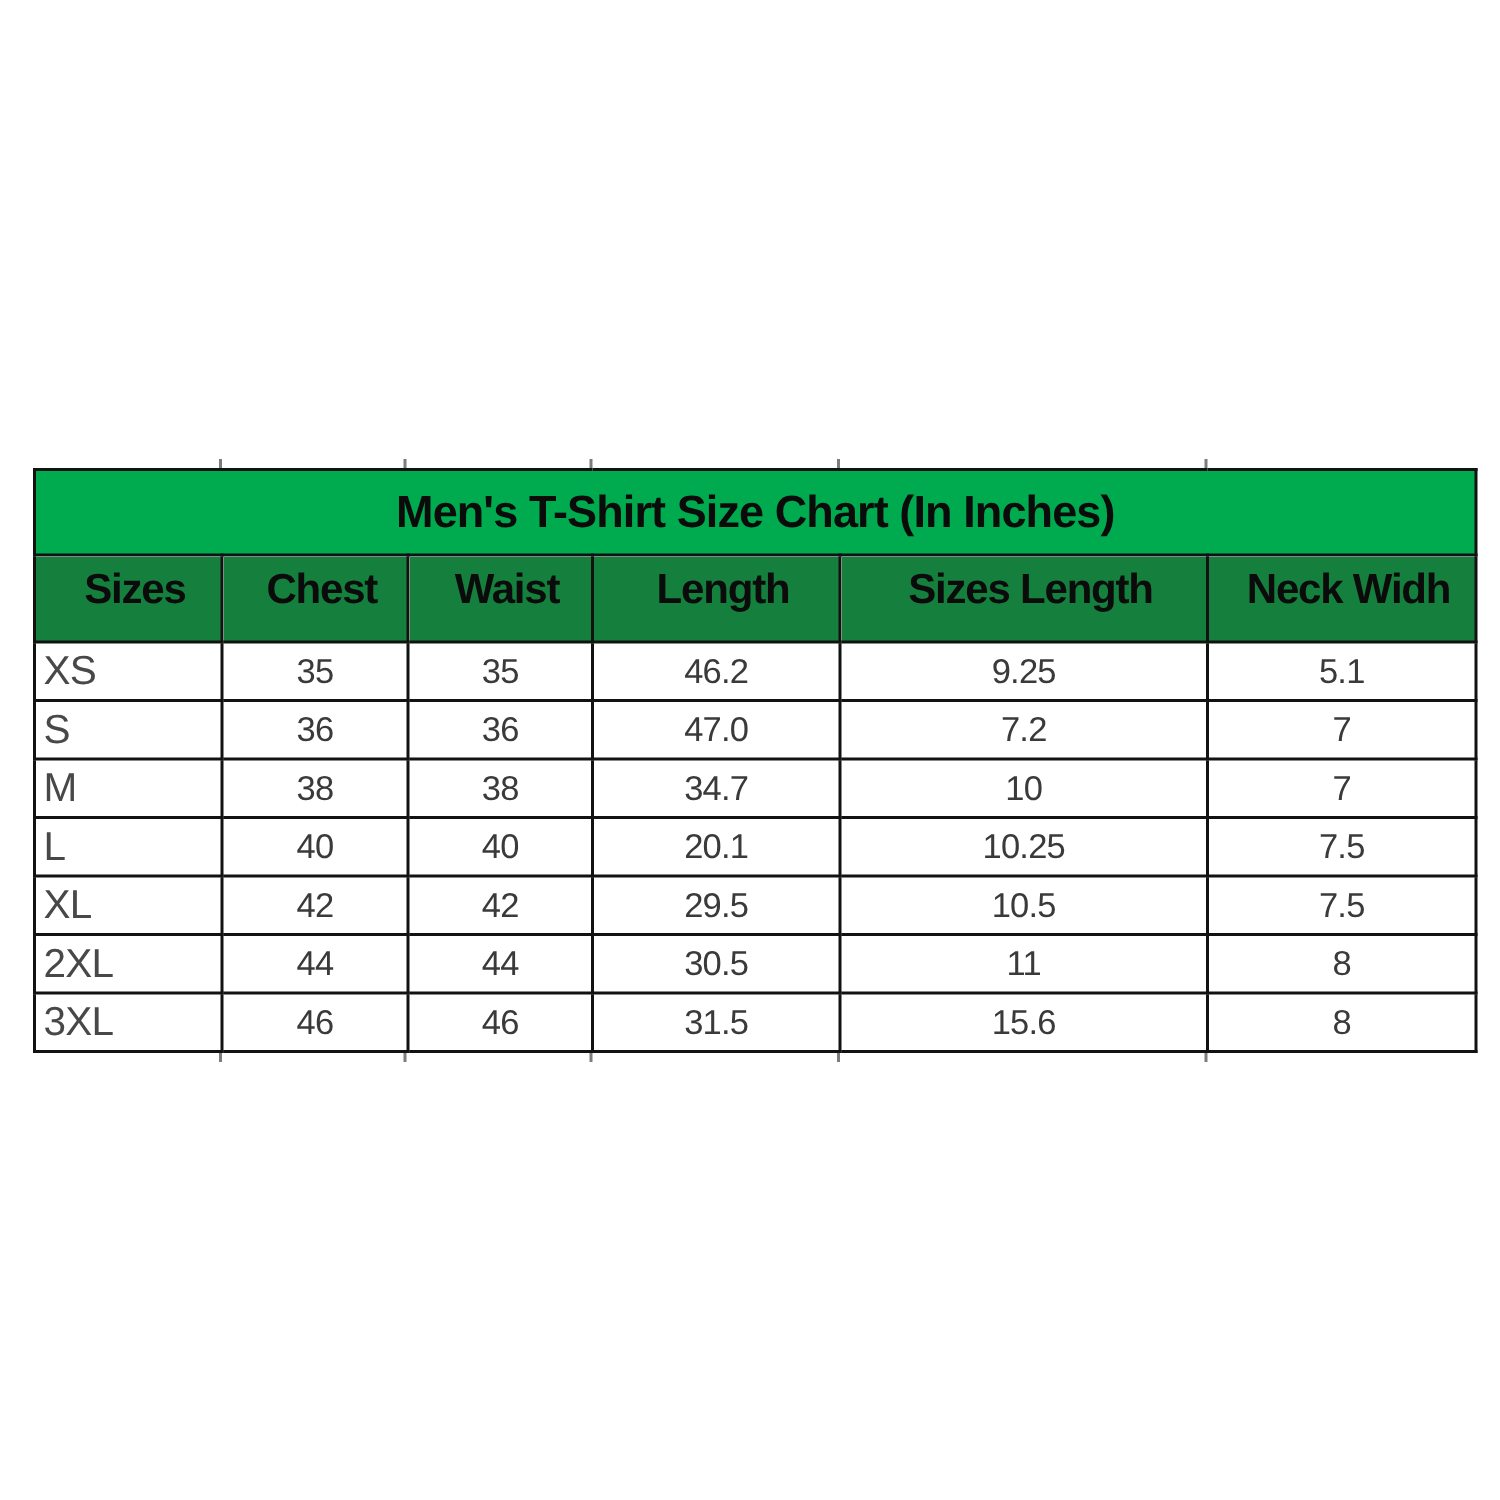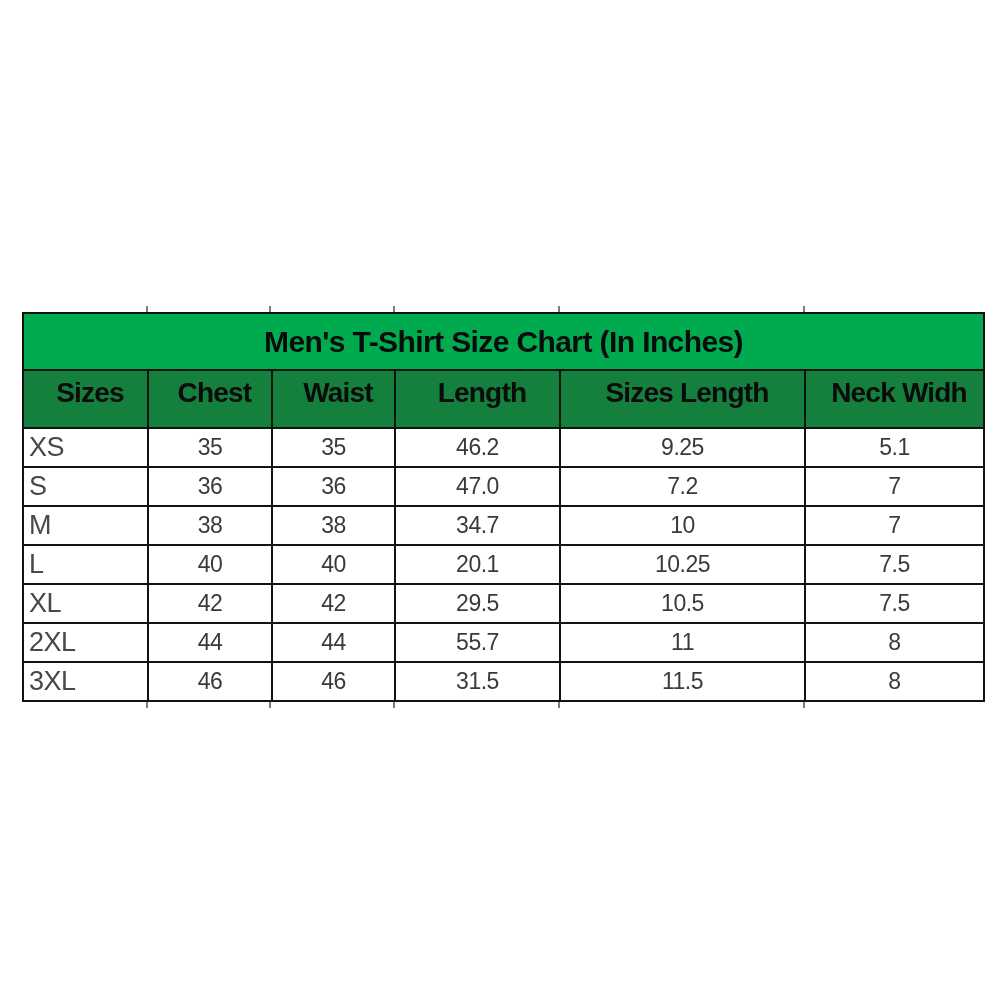--- a/index.html
+++ b/index.html
@@ -164,30 +164,30 @@
           <td>42</td>
           <td>42</td>
           <td>29.5</td>
           <td>10.5</td>
           <td>7.5</td>
         </tr>
         <tr>
           <td class="size-cell">2XL</td>
           <td>44</td>
           <td>44</td>
-          <td>55.7</td>
+          <td>30.5</td>
           <td>11</td>
           <td>8</td>
         </tr>
         <tr>
           <td class="size-cell">3XL</td>
           <td>46</td>
           <td>46</td>
           <td>31.5</td>
-          <td>11.5</td>
+          <td>15.6</td>
           <td>8</td>
         </tr>
       </tbody>
     </table>
 
     <div class="sliver bottom">
       <div class="tick" style="left:124px"></div>
       <div class="tick" style="left:247px"></div>
       <div class="tick" style="left:371px"></div>
       <div class="tick" style="left:536px"></div>

